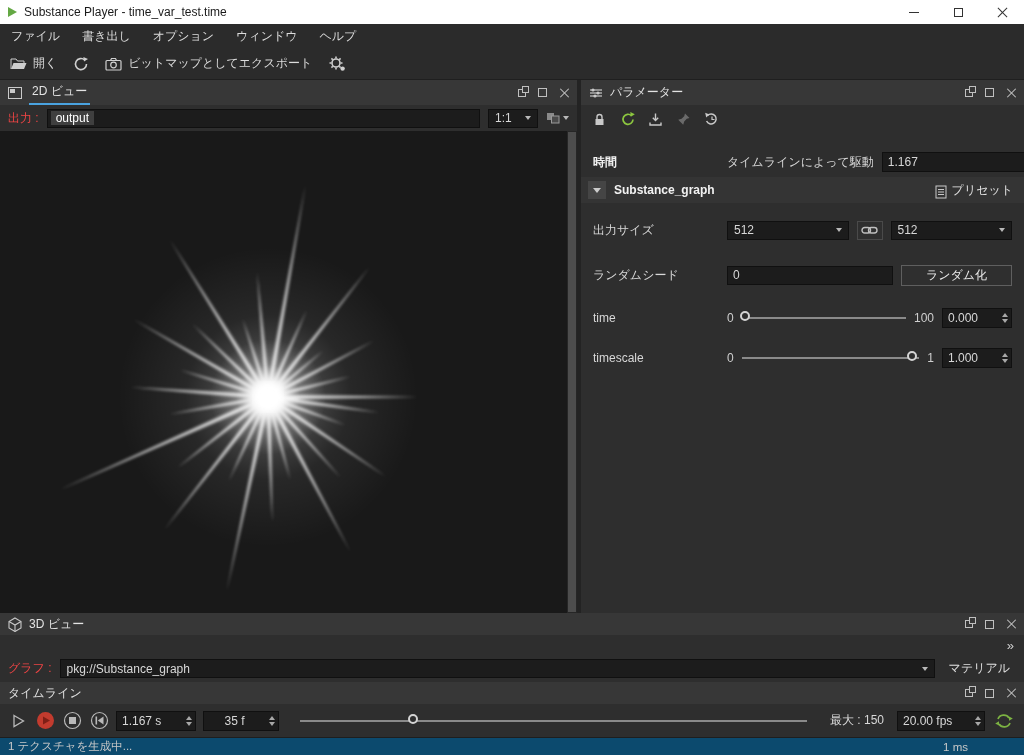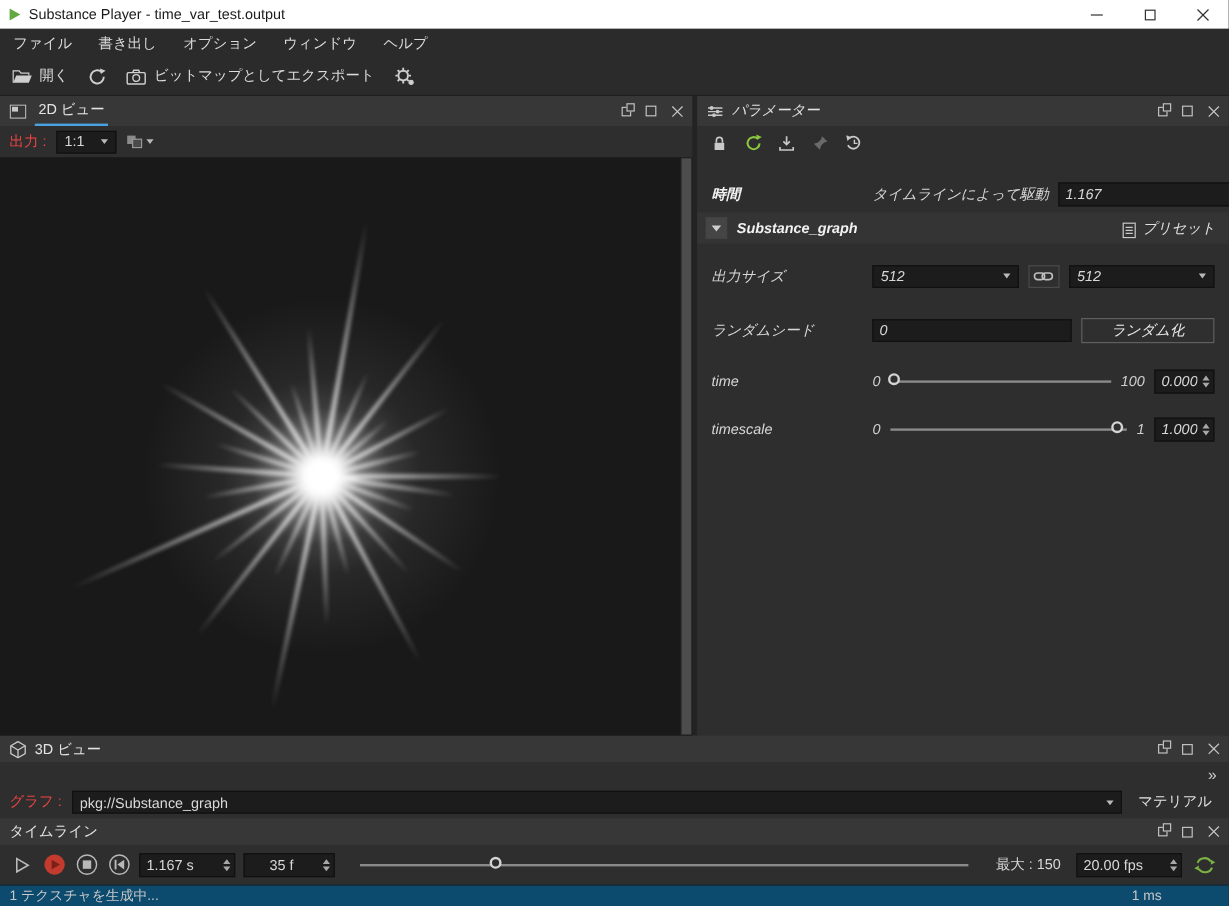--- a/index.html
+++ b/index.html
@@ -27,21 +27,21 @@
   
   .menubar { height:24px; background:#2b2b2b; display:flex; align-items:center; flex:0 0 auto; }
   .menu-item { padding:0 11px; height:100%; display:flex; align-items:center; color:#dcdcdc; }
   .toolbar { height:32px; background:#2b2b2b; border-bottom:1px solid #1f1f1f; display:flex; align-items:center; padding:0 10px; gap:16px; flex:0 0 auto; }
   .tool-btn { display:flex; align-items:center; gap:6px; color:#dcdcdc; }
 
   
   .main { flex:1; display:flex; min-height:0; }
   .panel-2d { width:577px; display:flex; flex-direction:column; background:#2e2e2e; flex:0 0 auto; }
   .splitter { width:4px; background:#232323; flex:0 0 auto; }
-  .panel-params { flex:1; display:flex; flex-direction:column; background:#2e2e2e; min-width:0;font-style:italic; }
+  .panel-params { flex:1; display:flex; flex-direction:column; background:#2e2e2e; min-width:0; }
 
   .panel-header { height:25px; background:#373737; display:flex; align-items:center; padding:0 8px; gap:7px; flex:0 0 auto; }
   .ph-title { color:#e3e3e3; }
   .tab { height:100%; display:flex; align-items:center; border-bottom:2px solid #4aa3e0; padding:0 3px; }
   .ph-btns { margin-left:auto; display:flex; gap:12px; align-items:center; }
   .icon-float { width:8px; height:8px; border:1px solid #c0c0c0; position:relative; }
   .icon-float::after { content:""; position:absolute; right:-4px; top:-4px; width:5px; height:5px; border:1px solid #c0c0c0; background:#373737; }
   .icon-max { width:9px; height:9px; border:1px solid #c0c0c0; }
   .icon-close { position:relative; width:10px; height:10px; }
   .icon-close::before,.icon-close::after { content:""; position:absolute; left:4.5px; top:-1px; width:1px; height:12px; background:#c8c8c8; }
@@ -80,21 +80,21 @@
   .chev-down { width:0; height:0; border-left:4px solid transparent; border-right:4px solid transparent; border-top:5px solid #cccccc; }
   .section-title { font-weight:bold; color:#f2f2f2; }
   .preset-btn { margin-left:auto; display:flex; align-items:flex-end; gap:5px; color:#e0e0e0; padding-right:4px; }
   .row-outsize { margin-top:13px; height:28px; }
   .link-btn { width:26px; height:19px; background:#2f2f2f; border:1px solid #4a4a4a; display:flex; align-items:center; justify-content:center; flex:0 0 auto; }
   .btn { height:21px; background:#2f2f2f; border:1px solid #5f5f5f; padding:0 24px; display:flex; align-items:center; justify-content:center; color:#ececec; white-space:nowrap; flex:0 0 auto; }
   .slider { position:relative; flex:1; height:18px; min-width:0; }
   .slider .track { position:absolute; left:0; right:0; top:8px; height:2px; background:#8a8a8a; }
   .slider .handle { position:absolute; top:2px; width:10px; height:10px; border:2px solid #d4d4d4; border-radius:50%; background:#2e2e2e; }
   .minmax { color:#cfcfcf; flex:0 0 auto; }
-  .spin-val { width:50px; flex:0 0 auto; }
+  .spin-val { width:70px; flex:0 0 auto; }
   .slider-row { height:23px; }
 
   
   .bar { height:22px; background:#373737; display:flex; align-items:center; padding:0 8px; gap:7px; flex:0 0 auto; }
   .chevrons-row { height:20px; display:flex; align-items:center; justify-content:flex-end; padding:0 10px; flex:0 0 auto; color:#cfcfcf; font-size:13px; }
   .graph-row { height:27px; display:flex; align-items:center; gap:8px; padding:0 8px; flex:0 0 auto; }
   .mat-btn { padding:0 6px; color:#e0e0e0; flex:0 0 auto; }
   .timeline-controls { height:33px; display:flex; align-items:center; gap:7px; padding:0 8px; flex:0 0 auto; }
   .tbtn { width:20px; height:20px; display:flex; align-items:center; justify-content:center; flex:0 0 auto; }
   .tl-time { width:80px; flex:0 0 auto; } .tl-frame { width:76px; flex:0 0 auto;text-align:center; } .fps { width:88px; flex:0 0 auto; }
@@ -102,21 +102,21 @@
   .max-label { margin:0 6px 0 2px; white-space:nowrap; flex:0 0 auto; }
   .loop-btn { width:24px; height:22px; display:flex; align-items:center; justify-content:center; flex:0 0 auto; }
   .statusbar { height:18px; background:#0c4a6e; border-top:1px solid #1e1e1e; display:flex; align-items:center; padding:0 8px; color:#c8c8c8; font-size:11.5px; flex:0 0 auto; }
   .ms { margin-left:auto; padding-right:48px; }
 </style>
 </head>
 <body>
 
 <div class="titlebar">
   <div class="app-icon"></div>
-  <div class="title-text">Substance Player - time_var_test.output</div>
+  <div class="title-text">Substance Player - time_var_test.time</div>
   <div class="win-controls">
     <div class="win-btn">
         <div class="icon-min"></div>
       </div>
     <div class="win-btn">
         <div class="icon-maxw"></div>
       </div>
     <div class="win-btn">
         <div class="icon-x"></div>
       </div>
@@ -184,20 +184,23 @@
         <div>
             <div class="icon-max"></div>
           </div>
         <div>
             <div class="icon-close"></div>
           </div>
       </div>
     </div>
     <div class="output-row">
       <span class="lbl">出力 :</span>
+      <div class="tinput flex1">
+          <span class="hl">output</span>
+        </div>
       <div class="combo zoom">
           <span>1:1</span>
           <div class="carrow"></div>
         </div>
       <div class="bg-btn">
         <svg width="14" height="12">
             <rect x="1" y="1" width="7" height="7" fill="#8a8a8a"></rect>
             <rect x="5.5" y="4" width="7.5" height="7" fill="#4a4a4a" stroke="#9a9a9a"></rect>
           </svg>
         <div class="carrow"></div>

